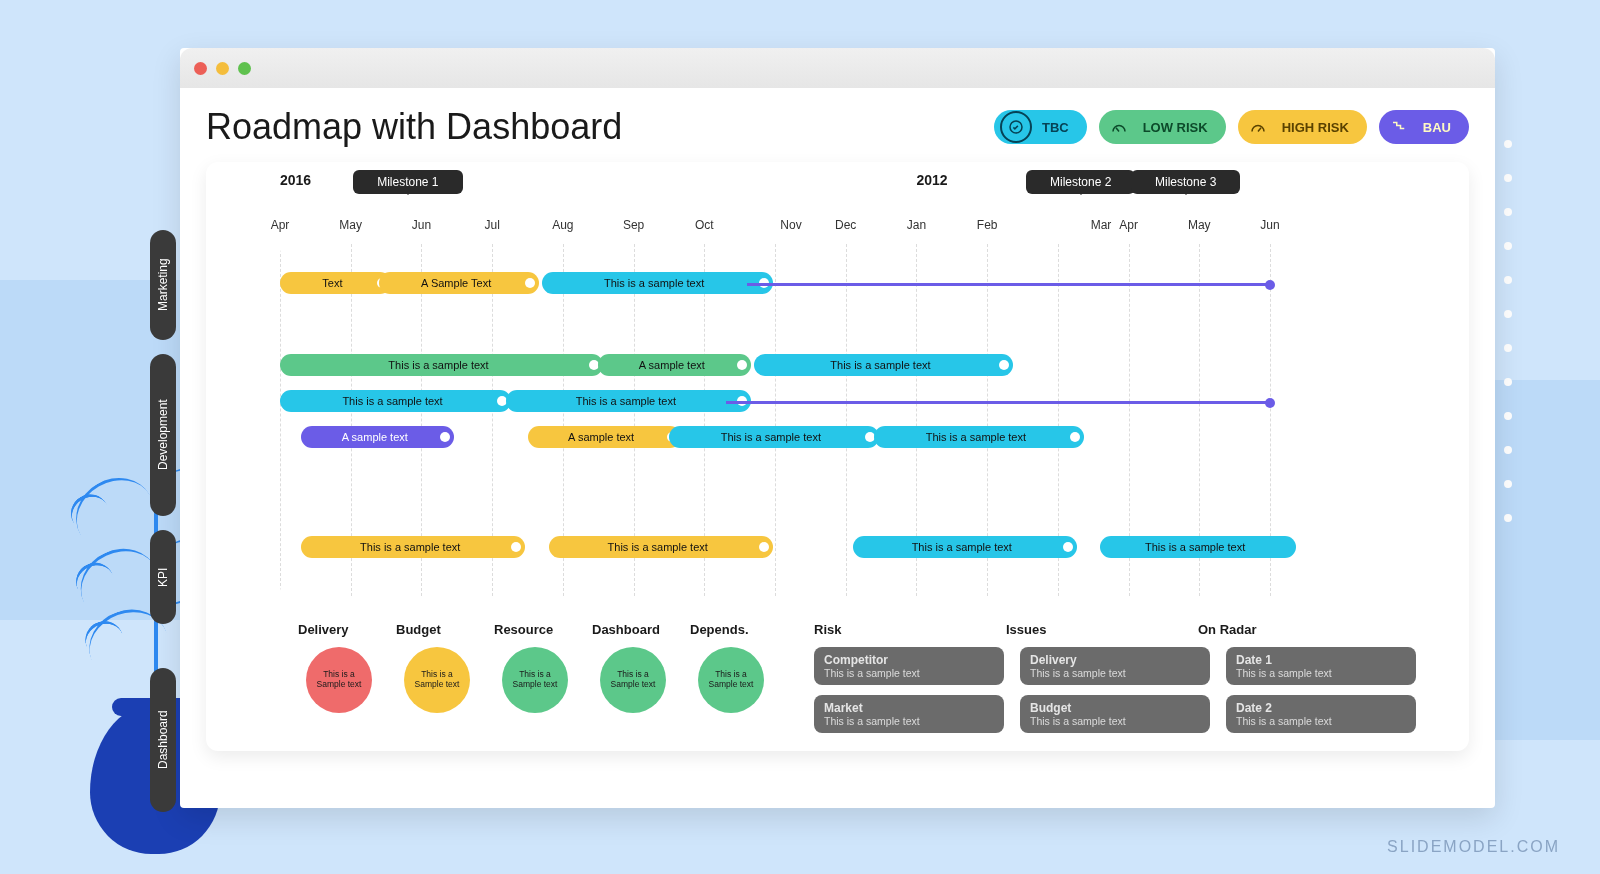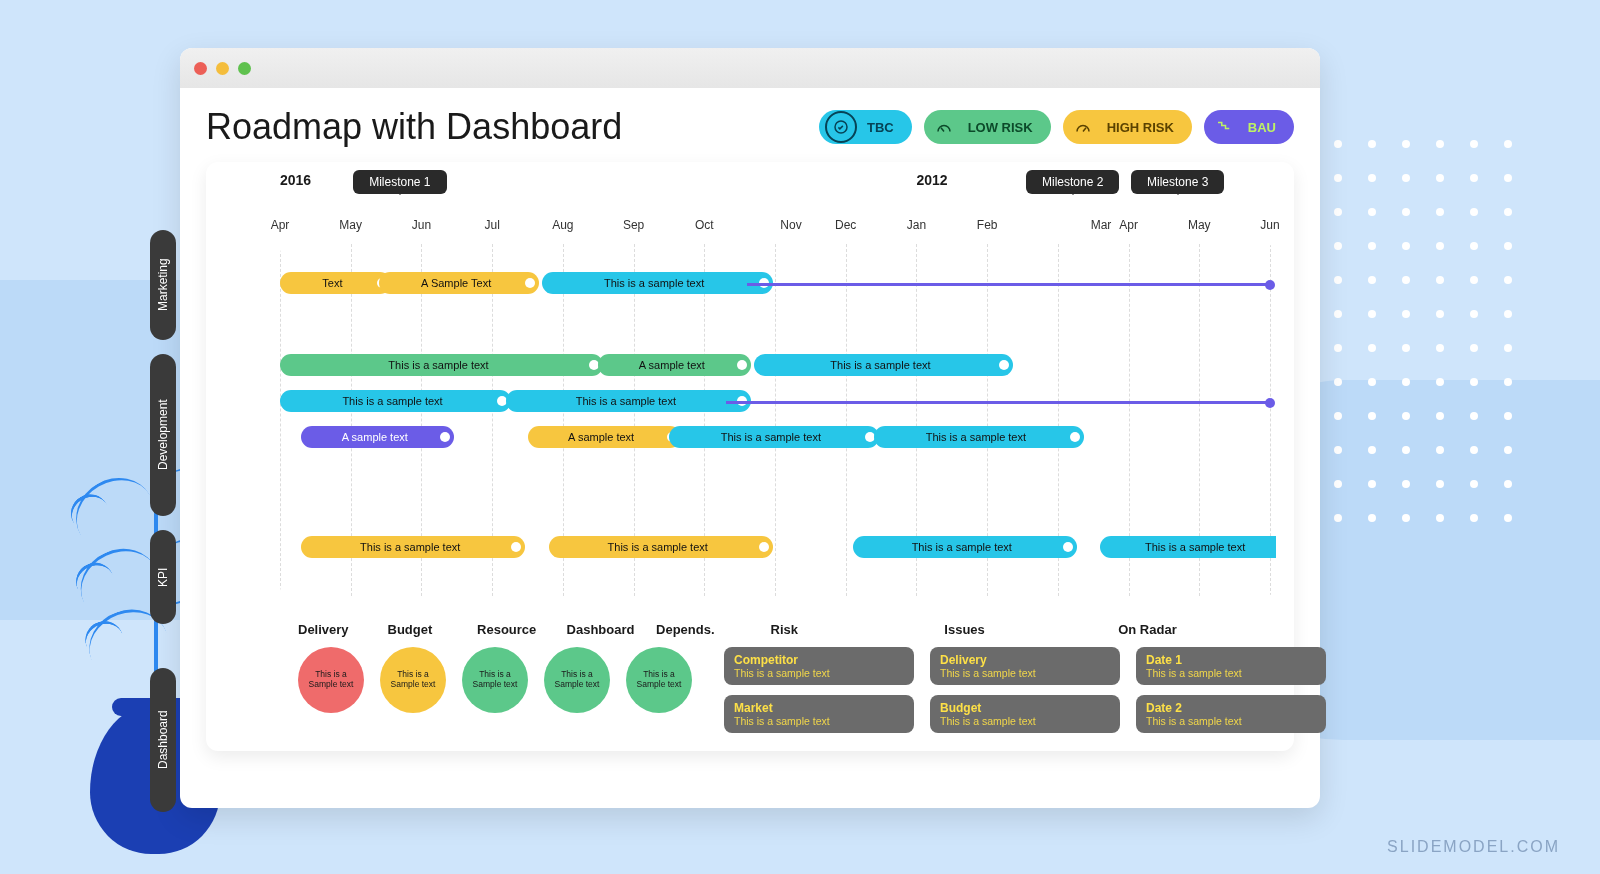--- a/index.html
+++ b/index.html
@@ -33,70 +33,70 @@
   .leaf{position:absolute;width:80px;height:40px;border-top:3px solid #2e89f0;border-radius:60% 60% 0 0 / 100% 100% 0 0;}
   .leaf::before,.leaf::after{content:"";position:absolute;width:38px;height:20px;border-top:3px solid #2e89f0;border-radius:60% 60% 0 0/100% 100% 0 0;}
   .leaf.l1{left:18px;bottom:330px;transform:rotate(-30deg);}
   .leaf.l2{left:110px;bottom:340px;transform:rotate(30deg) scaleX(-1);}
   .leaf.l3{left:24px;bottom:260px;transform:rotate(-25deg);}
   .leaf.l4{left:110px;bottom:270px;transform:rotate(25deg) scaleX(-1);}
   .leaf.l5{left:34px;bottom:200px;transform:rotate(-20deg);}
   .leaf.l6{left:108px;bottom:210px;transform:rotate(20deg) scaleX(-1);}
 
   
-  .window{position:absolute;left:180px;top:48px;width:1140px;height:760px;background:#fff;border-radius:12px;box-shadow:0 10px 30px rgba(0,0,0,.12);}
+  .window{position:absolute;left:180px;top:48px;width:1315px;height:760px;background:#fff;border-radius:4px;box-shadow:0 10px 30px rgba(0,0,0,.12);}
   .titlebar{height:40px;background:linear-gradient(#f0f0f0,#e6e6e6);border-radius:12px 12px 0 0;display:flex;align-items:center;padding-left:14px;gap:9px;}
   .tl-dot{width:13px;height:13px;border-radius:50%;}
   .tl-dot.red{background:#ec5f57;} .tl-dot.yellow{background:#f4bd3c;} .tl-dot.green{background:#5fc14e;}
 
   .content{padding:18px 26px 24px 26px;}
 
   .header-row{display:flex;align-items:center;gap:20px;}
   .title{font-size:36px;font-weight:500;flex:0 0 auto;margin-right:10px;}
   .legend{display:flex;gap:12px;margin-left:auto;}
   .pill{display:flex;align-items:center;height:34px;border-radius:20px;font-size:13px;font-weight:600;color:#064;padding:0 18px 0 6px;gap:10px;white-space:nowrap;}
   .pill .ico{width:28px;height:28px;border-radius:50%;display:flex;align-items:center;justify-content:center;}
   .pill.cyan{background:var(--cyan);color:#064356;} .pill.cyan .ico{border:2px solid #064356;}
   .pill.green{background:var(--green);color:#0c4a2a;}
   .pill.yellow{background:var(--yellow);color:#5a4200;}
-  .pill.purple{background:var(--purple);color:#bef264;}
+  .pill.purple{background:var(--purple);color:#fef9c3;}
   .pill svg{width:18px;height:18px;}
 
   
   .panel{position:relative;margin-top:14px;background:#fff;border-radius:12px;box-shadow:0 6px 18px rgba(0,0,0,.08);padding:10px 18px 0 74px;}
 
   .track-labels{position:absolute;left:-56px;top:68px;display:flex;flex-direction:column;gap:14px;}
   .track-labels.outer{left:-56px;}
   .vlabel{background:#3a3a3a;color:#fff;font-size:12px;border-radius:14px;padding:22px 6px;writing-mode:vertical-rl;transform:rotate(180deg);text-align:center;min-height:56px;}
 
   
   .years{position:relative;height:46px;}
   .year{position:absolute;top:0;font-weight:700;font-size:14px;}
-  .milestone{position:absolute;top:-2px;background:#2a2a2a;color:#fff;font-size:12px;padding:5px 16px;border-radius:6px;white-space:nowrap;}
+  .milestone{position:absolute;top:-2px;background:#2a2a2a;color:#fff;font-size:12px;padding:5px 24px;border-radius:6px;white-space:nowrap;}
   .milestone::after{content:"";position:absolute;left:50%;bottom:-6px;margin-left:-5px;border:5px solid transparent;border-top-color:#2a2a2a;}
   .months{position:relative;height:22px;font-size:12px;color:#333;}
   .months span{position:absolute;transform:translateX(-50%);}
 
   .grid{position:relative;height:352px;margin-top:4px;border-radius:10px;overflow:hidden;}
   .grid .vline{position:absolute;top:0;bottom:0;border-left:1px dashed var(--grid);}
   .bar{position:absolute;height:22px;border-radius:12px;font-size:11px;display:flex;align-items:center;justify-content:center;padding:0 16px 0 10px;color:#111;white-space:nowrap;}
   .bar .dot{position:absolute;right:4px;top:50%;transform:translateY(-50%);width:10px;height:10px;border-radius:50%;background:#fff;}
   .bar.cyan{background:var(--cyan);} .bar.green{background:var(--green);} .bar.yellow{background:var(--yellow);} .bar.purple{background:var(--purple);color:#fff;}
   .line{position:absolute;height:0;border-top:3px solid var(--purple);}
   .line .cap{position:absolute;right:-5px;top:-6px;width:10px;height:10px;border-radius:50%;background:var(--purple);}
 
   
   .dash{position:relative;margin-top:26px;padding-left:18px;}
   .dash-heads{display:flex;gap:16px;font-weight:700;font-size:13px;}
   .dash-heads > span{display:inline-block;}
   .dash-body{display:flex;gap:16px;align-items:flex-start;margin-top:10px;}
   .circle{width:66px;height:66px;border-radius:50%;display:flex;align-items:center;justify-content:center;text-align:center;font-size:8.5px;line-height:1.15;padding:6px;box-sizing:border-box;}
   .circle.red{background:var(--red);} .circle.yellow{background:var(--yellow);} .circle.green{background:var(--green);}
   .col{display:flex;flex-direction:column;gap:10px;}
-  .chip{width:170px;background:#6b6b6b;color:#fde047;border-radius:8px;padding:6px 10px;}
+  .chip{width:170px;background:#6b6b6b;color:#e5e5e5;border-radius:8px;padding:6px 10px;}
   .chip .ct{font-size:12px;font-weight:700;} .chip .cs{font-size:10.5px;opacity:.9;}
 
   .watermark{position:absolute;right:40px;bottom:18px;color:#8aa4c4;letter-spacing:2px;font-size:16px;}
 </style>
 </head>
 <body>
 
 <div class="bg-blob1"></div>
 <div class="bg-blob2"></div>
 <div class="dots" id="dots">

